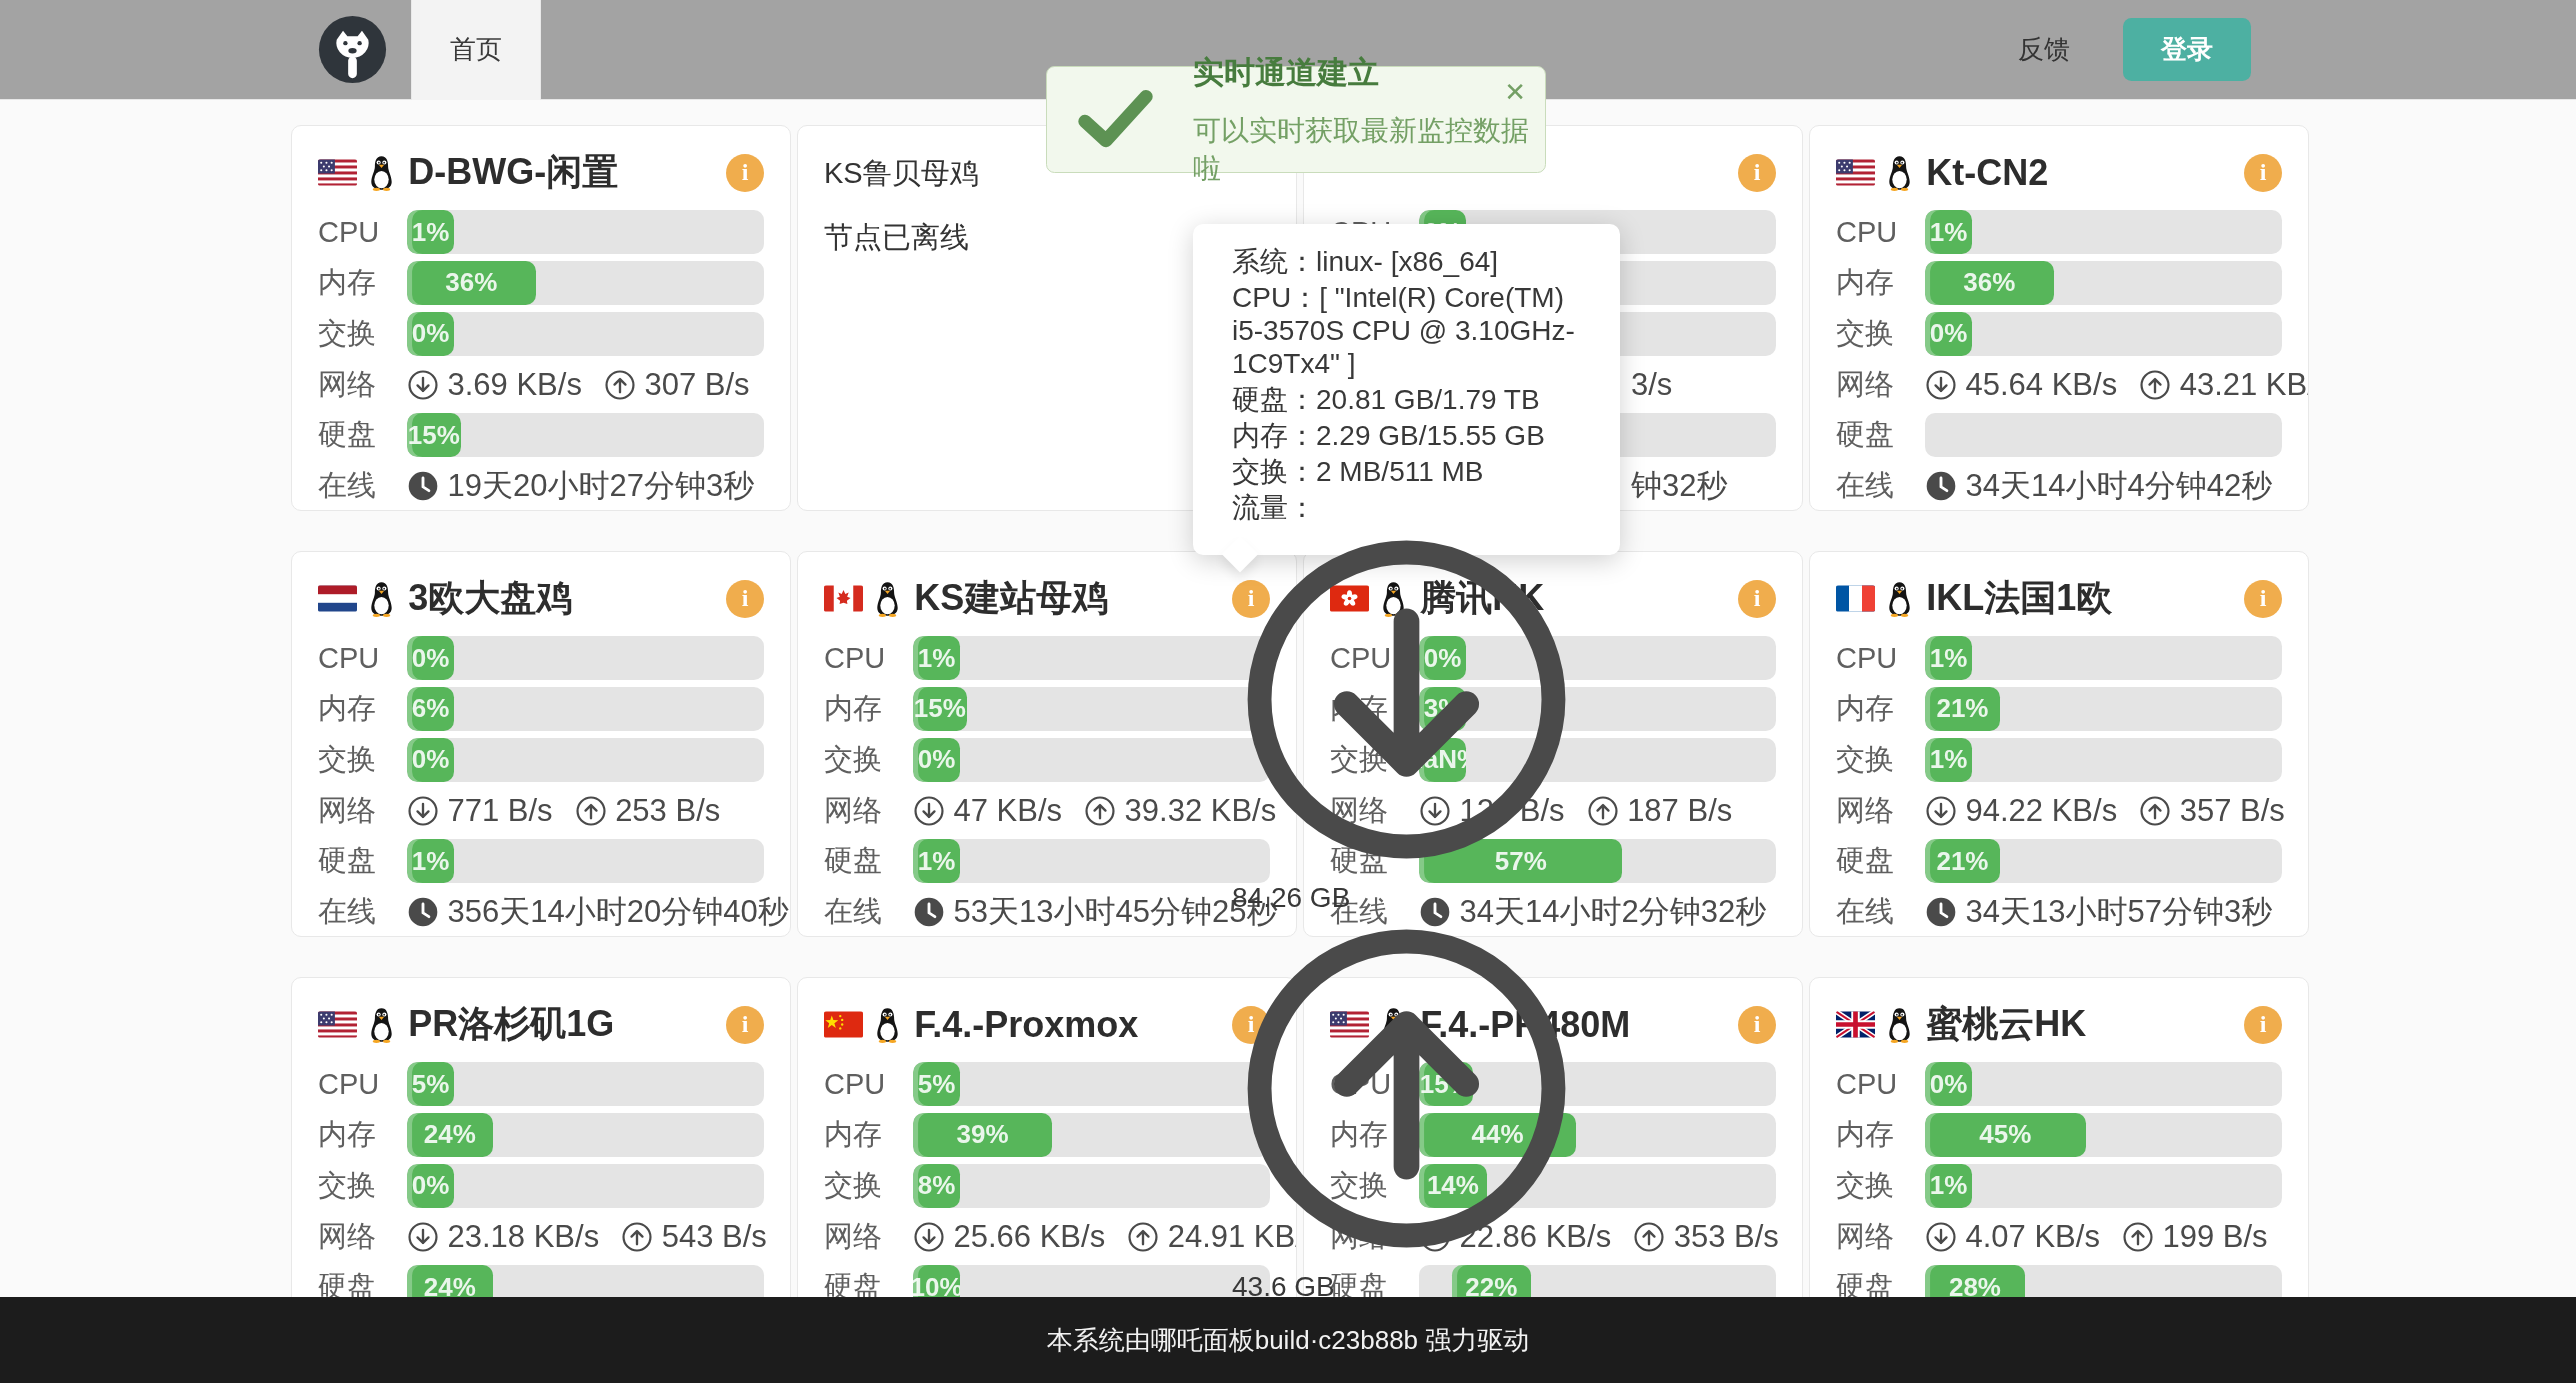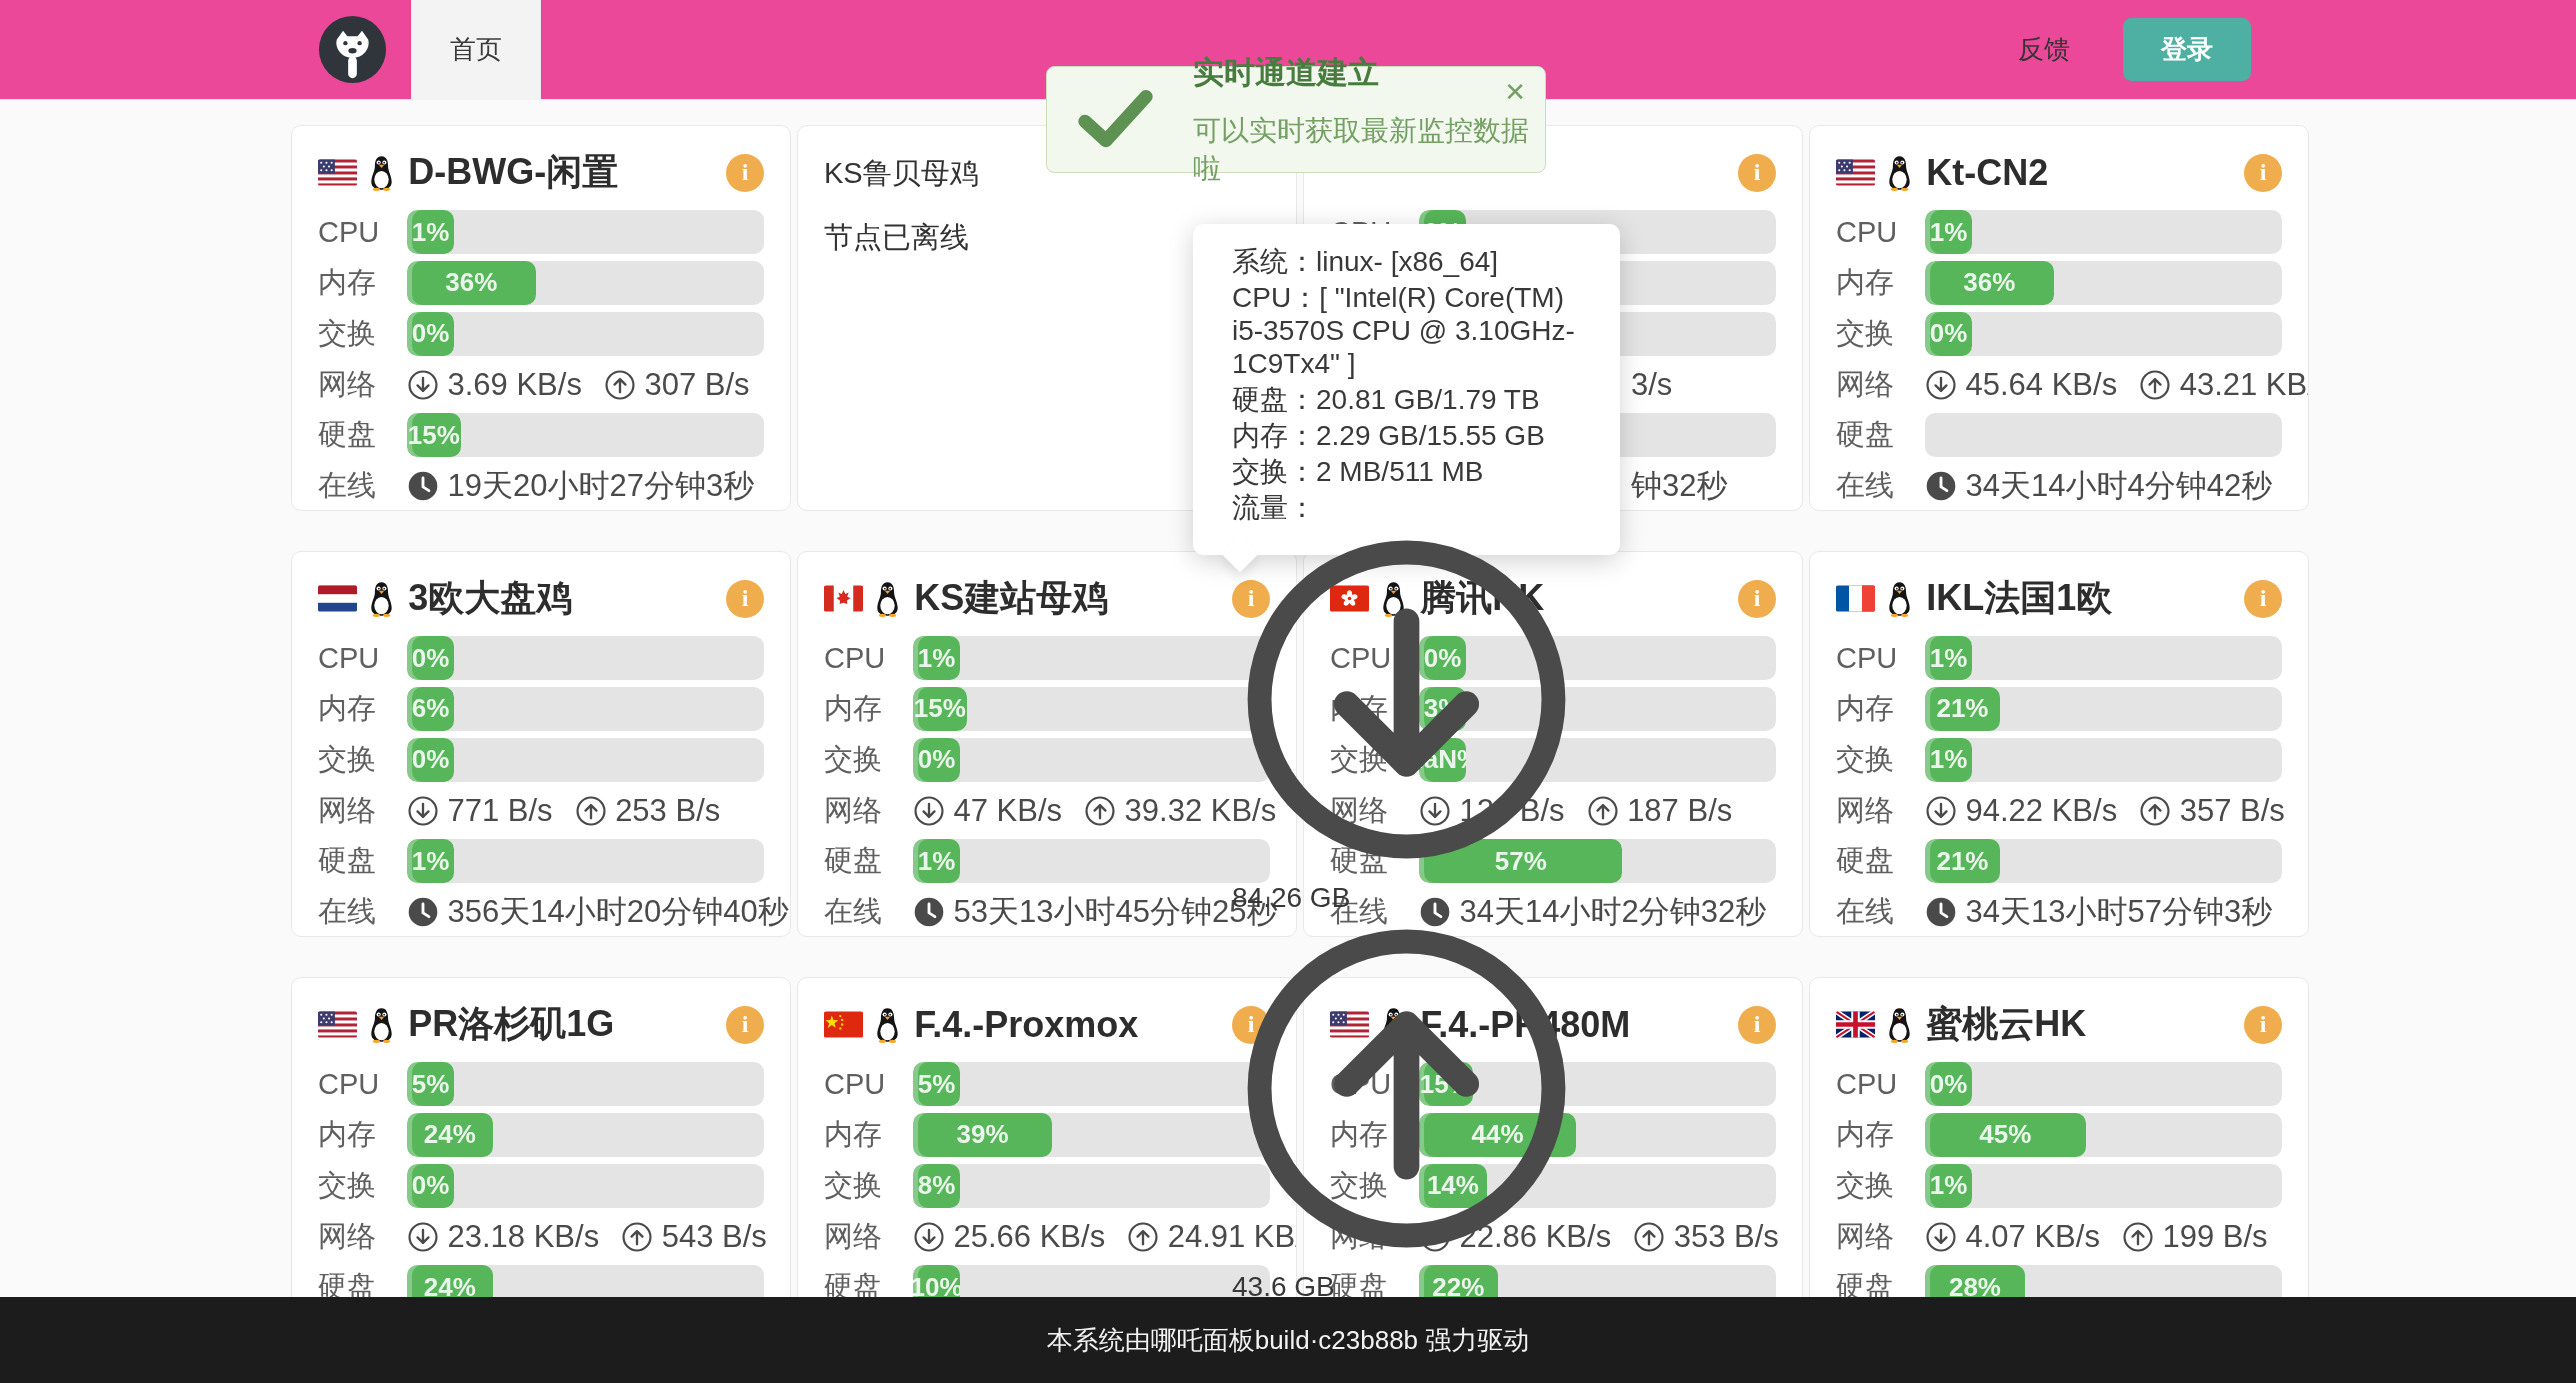--- a/index.html
+++ b/index.html
@@ -1,20 +1,20 @@
 <!DOCTYPE html>
 <html style="font-size:13.7px"><head>
 <meta charset="utf-8">
 <style>
   * { margin:0; padding:0; box-sizing:border-box; }
   html,body { width:2576px; height:1384px; overflow:hidden;
     font-family:"Liberation Sans","DejaVu Sans",sans-serif; background:#fafafa; position:relative; }
 
   
-  .navbar { position:absolute; top:0; left:0; width:2576px; height:100px; background:#ec4899;
+  .navbar { position:absolute; top:0; left:0; width:2576px; height:100px; background:#a3a3a3;
     border-bottom:1.7px solid #e7e7e7; display:flex; align-items:center; padding:0 291px; z-index:20; }
   .logo { width:79px; height:79px; margin-left:22px; cursor:pointer; }
   .nav-tab { height:100px; display:flex; align-items:center; padding:0 38px; margin-left:19px;
     background:#f3f3f3; border-left:1.7px solid #e9e9e9; border-right:1.7px solid #e9e9e9;
     font-size:26px; color:#3a3a3a; cursor:pointer; }
   .nav-spacer { flex:1; }
   .nav-link { font-size:26px; color:#333; margin-right:53px; cursor:pointer; }
   .login-btn { width:128px; height:63px; background:#4db0a2; color:#fff; font-weight:bold;
     font-size:26px; border:none; border-radius:8.5px; cursor:pointer; margin-right:34px; }
 
@@ -817,21 +817,21 @@
           <span class="ico"><svg viewBox="0 0 38 38" width="100%" height="100%">
               <circle cx="19" cy="19" r="16" fill="none" stroke="#4a4a4a" stroke-width="2.6"></circle>
               <path d="M19 27.5 V12 M12.5 18.5 L19 12 l6.5 6.5" fill="none" stroke="#4a4a4a" stroke-width="2.8" stroke-linecap="round" stroke-linejoin="round"></path>
             </svg></span>
           <span>353 B/s</span>
         </div>
       </div>
       <div class="row">
         <div class="row-label">硬盘</div>
         <div class="bar">
-          <div class="chip" style="width: 22%;">22%</div>
+          <div class="chip" style="width: 22%; margin-left: 33px;">22%</div>
         </div>
       </div>
       <div class="row">
         <div class="row-label">在线</div>
         <div class="row-text"></div>
       </div>
     </div>
     <div class="card">
       <div class="card-head">
         <span class="flag"><svg viewBox="0 0 30 20" width="100%" height="100%">

